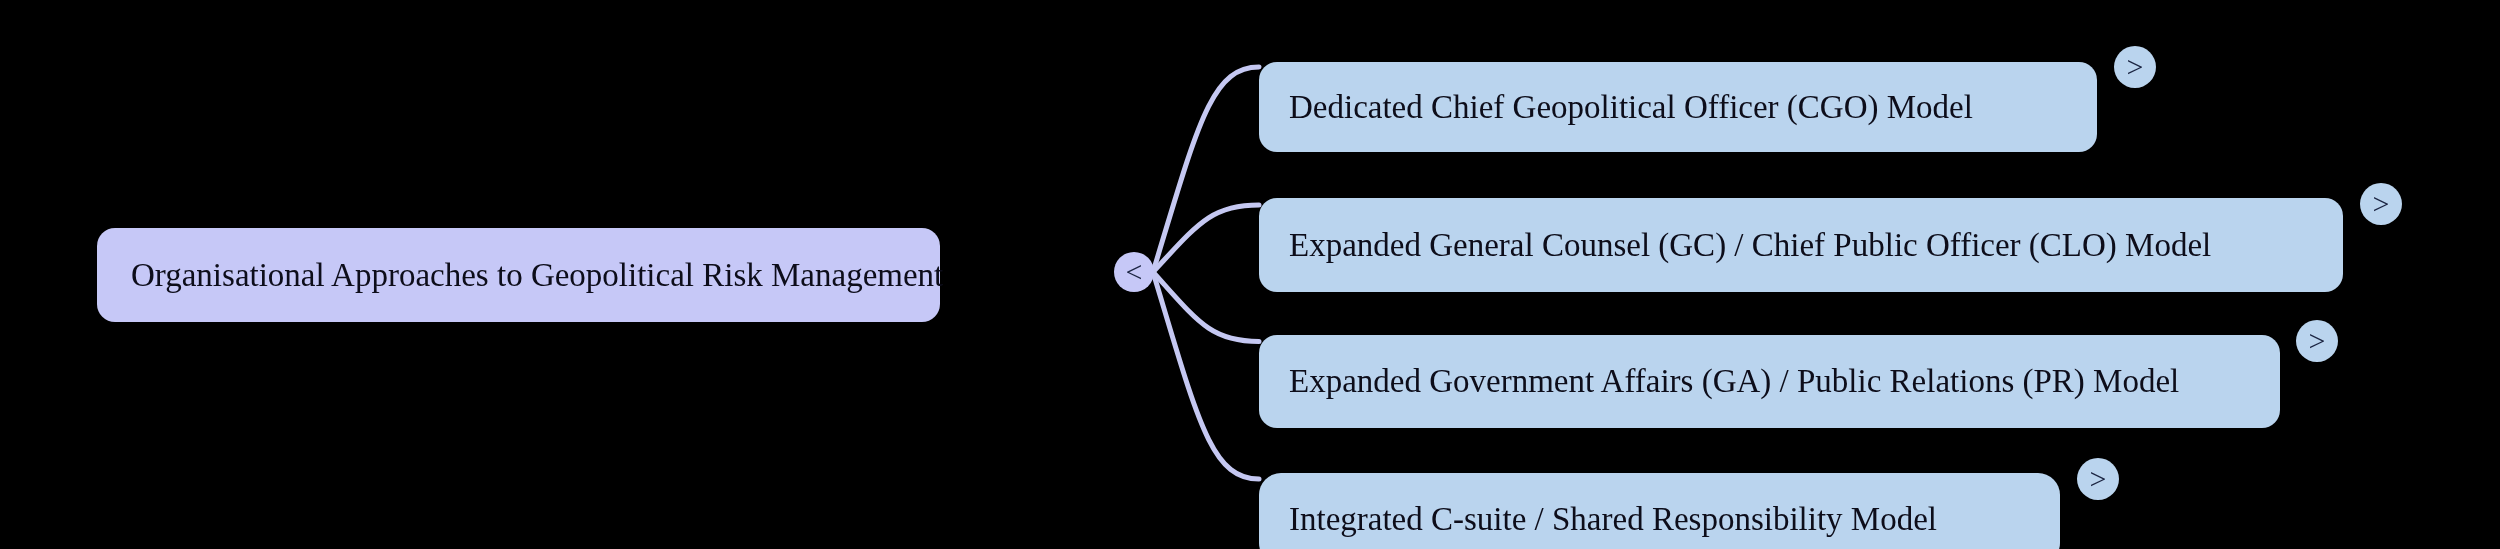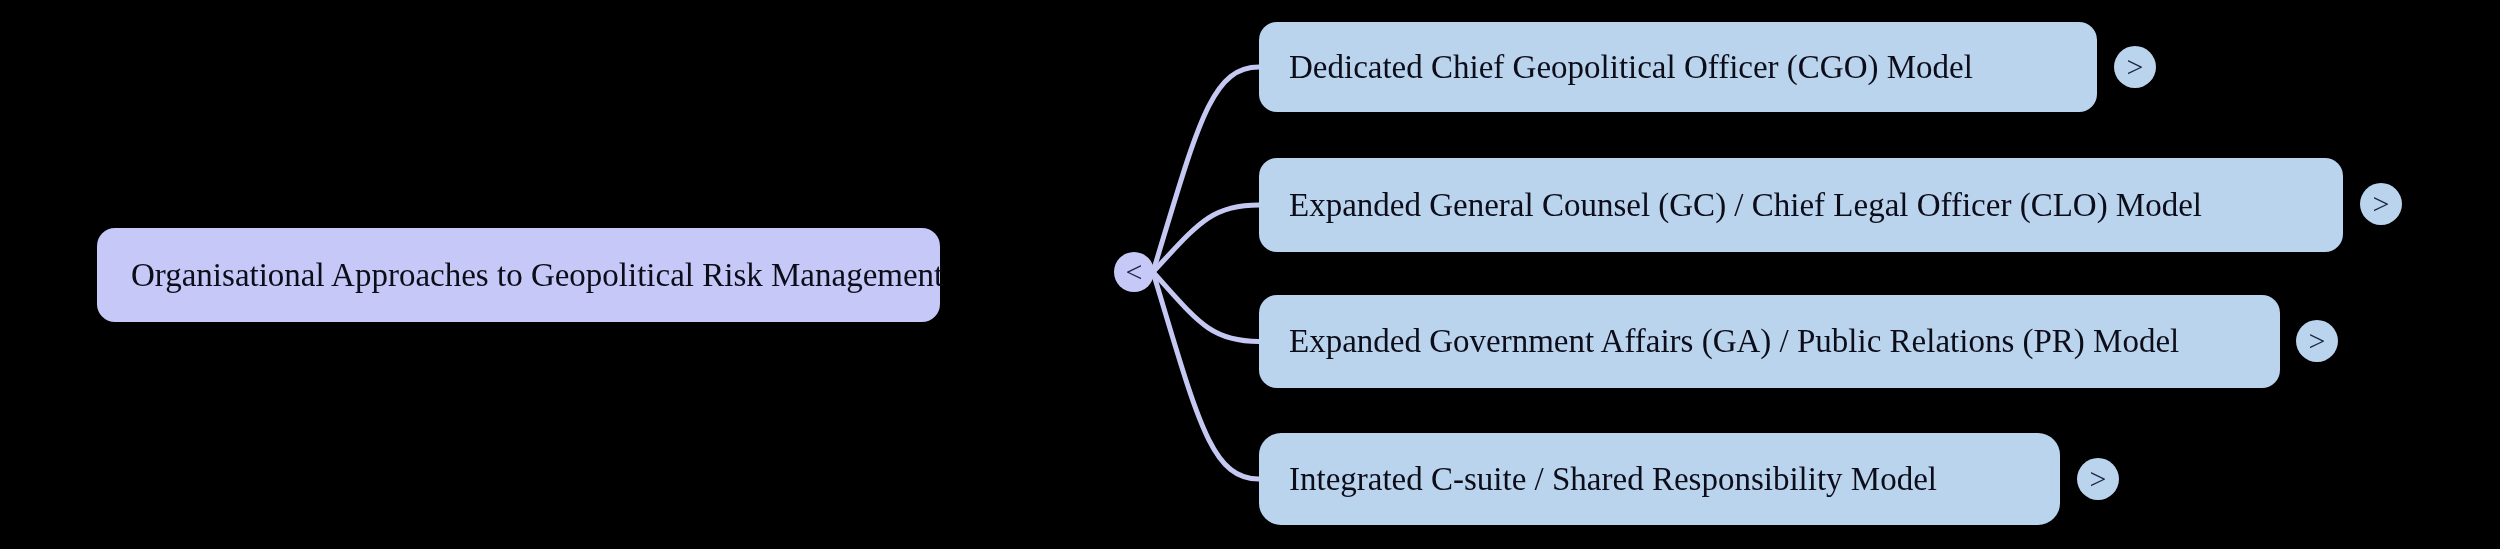--- a/index.html
+++ b/index.html
@@ -13,21 +13,21 @@
   .links-svg path{fill:none;stroke:var(--link,#c6c8f5);stroke-width:5;stroke-linecap:round;}
   .node{
     position:absolute;
     display:flex;
     align-items:center;
     box-sizing:border-box;
     border-radius:18px;
     white-space:nowrap;
   }
   .node.root{background:var(--root-fill,#c6c8f7);padding-left:34px;}
-  .node.child{background:var(--child-fill,#bad4ee);padding-left:30px;}
+  .node.child{background:var(--child-fill,#bad4ee);padding-left:30px;margin-top:40px;}
   .node .label{
     font-size:33px;
     color:var(--text,#0d0d1a);
     line-height:1;
   }
   .toggle{
     position:absolute;
     box-sizing:border-box;
     border:none;
     padding:0;
@@ -61,21 +61,21 @@
     <span class="label">Organisational Approaches to Geopolitical Risk Management</span>
   </div>
   <button class="toggle root-side" style="left: 1114px; top: 252px; height: 40px; width: 40px;">&lt;</button>
 
   <div class="node child" style="left: 1259px; top: 22px; width: 838px; height: 90px;">
     <span class="label">Dedicated Chief Geopolitical Officer (CGO) Model</span>
   </div>
   <button class="toggle child-side" style="left: 2114px; top: 46px; height: 42px; width: 42px;">&gt;</button>
 
   <div class="node child" style="left: 1259px; top: 158px; width: 1084px; height: 94px;">
-    <span class="label">Expanded General Counsel (GC) / Chief Legal Officer (CLO) Model</span>
+    <span class="label">Expanded General Counsel (GC) / Chief Public Officer (CLO) Model</span>
   </div>
   <button class="toggle child-side" style="left: 2360px; top: 183px; height: 42px; width: 42px;">&gt;</button>
 
   <div class="node child" style="left: 1259px; top: 295px; width: 1021px; height: 93px;">
     <span class="label">Expanded Government Affairs (GA) / Public Relations (PR) Model</span>
   </div>
   <button class="toggle child-side" style="left: 2296px; top: 320px; height: 42px; width: 42px;">&gt;</button>
 
   <div class="node child" style="left: 1259px; top: 433px; width: 801px; height: 92px; border-radius: 22px;">
     <span class="label">Integrated C-suite / Shared Responsibility Model</span>

